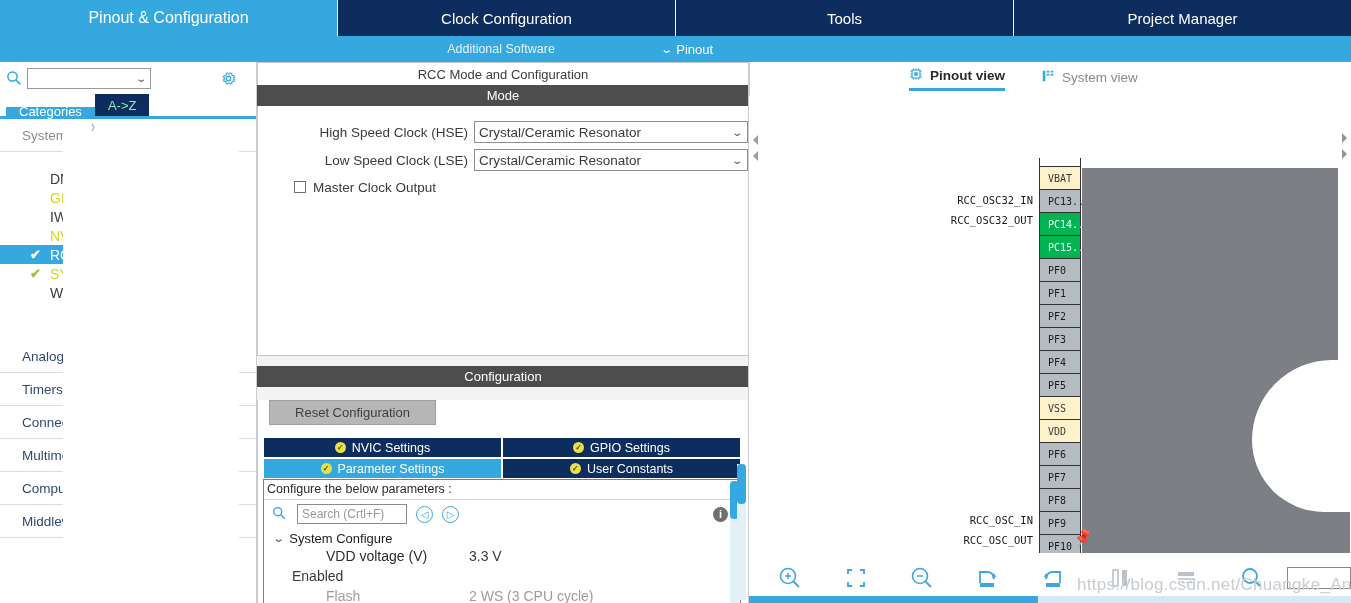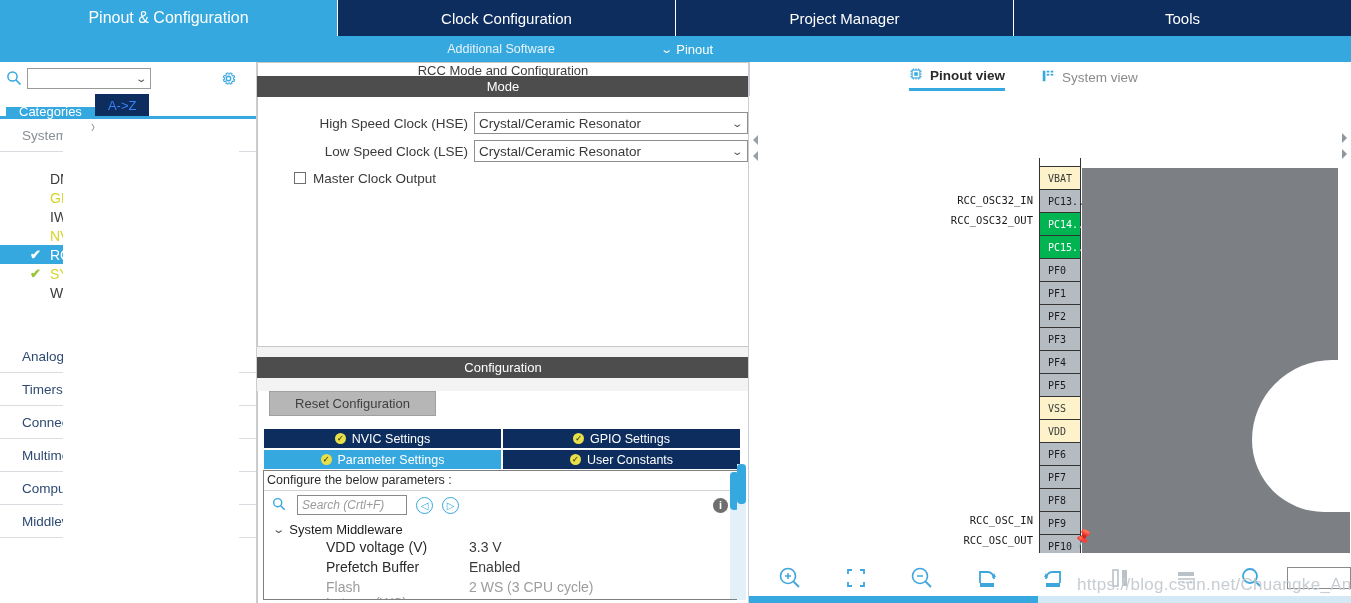--- a/index.html
+++ b/index.html
@@ -41,21 +41,21 @@
     width: 124px; height: 21px; border: 1px solid #9a9a9a; background: #fff;
     display: flex; align-items: center; justify-content: flex-end; padding-right: 5px;
   }
   .combo-arrow { color: #555; font-size: 10px; transform: scaleX(1.5); }
   .gear { margin-left: auto; margin-right: 14px; width: 17px; height: 17px; }
   .side-tabs { display: flex; height: 22px; padding-left: 6px; }
   .side-tab {
     padding: 0 13px; display: flex; align-items: center; font-size: 13px; cursor: pointer;
   }
   .side-tab.active { background: #35a8df; color: #ffffff; margin-top: 13px; }
-  .side-tab.inactive { background: #0d2d5e; color: #3b82f6; }
+  .side-tab.inactive { background: #0d2d5e; color: #86efac; }
   .side-tab-underline { height: 3px; background: #35a8df; margin: 0 0 0 0; width: 257px; }
 
   .side-scrollarea { position: relative; height: 484px; overflow: hidden; }
   .cat-header {
     display: flex; align-items: center; justify-content: space-between;
     height: 33px; padding: 0 18px 0 22px; font-size: 13.5px; color: #888e94;
     border-bottom: 1px solid #d9dde2; cursor: pointer;
   }
   .cat-header.collapsed { color: #2e4a72; }
   .cat-chev { color: #9aa2ab; font-size: 13px; }
@@ -78,22 +78,22 @@
 
   .side-vscroll {
     position: absolute; right: 2px; top: 0; width: 9px; height: 484px;
     background: transparent;
   }
   .side-divider { position: absolute; right: 0; top: 0; width: 1px; height: 541px; background: #c9ced4; }
 
   
   .center { width: 492px; height: 541px; background: #f3f3f3; position: relative; }
   .panel-title {
-    height: 14px; background: #ffffff; color: #3d3d3d; font-size: 13px;
-    display: flex; justify-content: center;
+    height: 23px; background: #ffffff; color: #3d3d3d; font-size: 13px;
+    display: flex; align-items: center; justify-content: center;
     border: 1px solid #c8c8c8; border-bottom: none;
   }
   .section-bar {
     height: 21px; background: #4d4d4d; color: #ffffff; font-size: 13px;
     display: flex; align-items: center; justify-content: center;
   }
   .mode-box { background: #ffffff; border: 1px solid #c8c8c8; border-top: none; height: 250px; padding: 12px 0 0 0; }
   .form-row { display: flex; align-items: center; height: 28px; padding-left: 24px; }
   .form-label { font-size: 13.5px; color: #3a3a3a; width: 202px; text-align: right; padding-right: 6px; }
   .form-select {
@@ -131,21 +131,21 @@
   }
   .param-panel {
     margin: 0 0 0 5px; width: 478px; height: 130px; background: #ffffff;
     border: 1px solid #7f7f7f; position: relative; overflow: hidden;
   }
   .param-hint { font-size: 12.5px; color: #2b2b2b; padding: 2px 0 0 3px; border-bottom: 1px solid #d4d4d4; height: 20px;}
   .param-toolbar { display: flex; align-items: center; height: 28px; padding-left: 8px; gap: 9px; }
   .param-search {
     width: 110px; height: 20px; border: 1px solid #8a8a8a; background: #fff;
     display: flex; align-items: center; padding-left: 4px;
-    font-size: 12px; font-style: italic; color: #9a9a9a;
+    font-size: 12px; color: #9a9a9a;
   }
   .circ-btn {
     width: 17px; height: 17px; border-radius: 50%; border: 1.5px solid #35a8df;
     color: #35a8df; font-size: 10px; display: flex; align-items: center; justify-content: center;
     cursor: pointer;
   }
   .info-i {
     margin-left: auto; margin-right: 12px; width: 15px; height: 15px; border-radius: 50%;
     background: #6f6f6f; color: #ffffff; font-size: 11px; font-weight: bold;
     display: flex; align-items: center; justify-content: center;
@@ -220,24 +220,24 @@
 <div id="app">
 
   <div class="topnav">
     <div class="topnav-tab active">
       <span>Pinout &amp; Configuration</span>
     </div>
     <div class="topnav-tab">
       <span>Clock Configuration</span>
     </div>
     <div class="topnav-tab">
+      <span>Tools</span>
+    </div>
+    <div class="topnav-tab">
       <span>Project Manager</span>
-    </div>
-    <div class="topnav-tab">
-      <span>Tools</span>
     </div>
   </div>
 
   <div class="subnav">
     <div class="subnav-spacer"></div>
     <div class="subnav-item subnav-addl">
       <span>Additional Software</span>
     </div>
     <div class="subnav-item subnav-pin">
       <span class="chev-d">⌄</span>
@@ -421,28 +421,27 @@
             </span>
             <div class="param-search">
               <span>Search (Crtl+F)</span>
             </div>
             <span class="circ-btn">◁</span>
             <span class="circ-btn">▷</span>
             <span class="info-i">i</span>
           </div>
           <div class="tree-group">
             <span class="tree-chev">⌄</span>
-            <span>System Middleware</span>
+            <span>System Configure</span>
           </div>
           <div class="prow">
             <span class="pname">VDD voltage (V)</span>
             <span class="pval">3.3 V</span>
           </div>
           <div class="prow">
-            <span class="pname">Prefetch Buffer</span>
             <span class="pval">Enabled</span>
           </div>
           <div class="prow faded">
             <span class="pname">Flash Latency(WS)</span>
             <span class="pval">2 WS (3 CPU cycle)</span>
           </div>
           <div class="param-vscroll">
             <div class="param-vthumb"></div>
           </div>
         </div>

